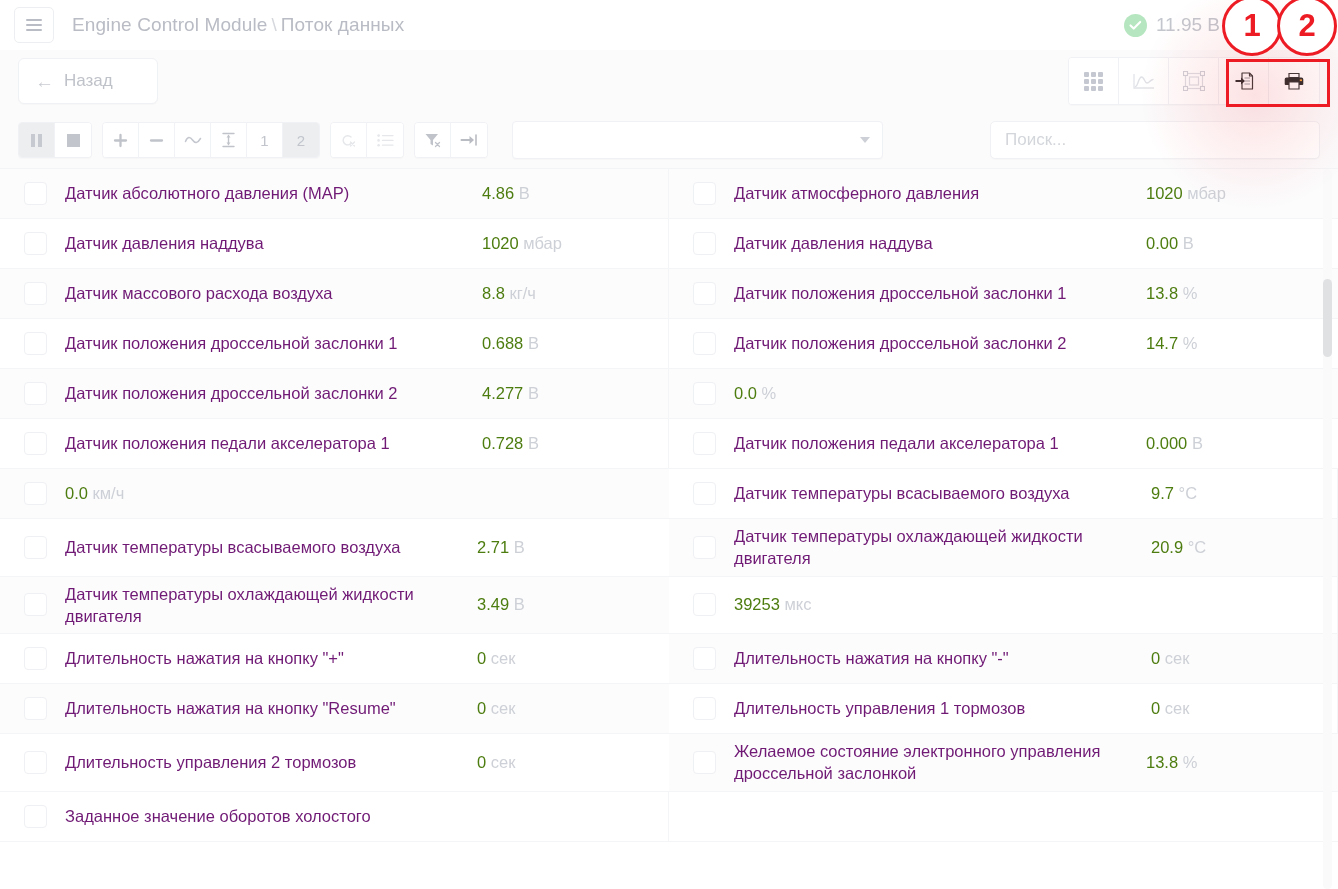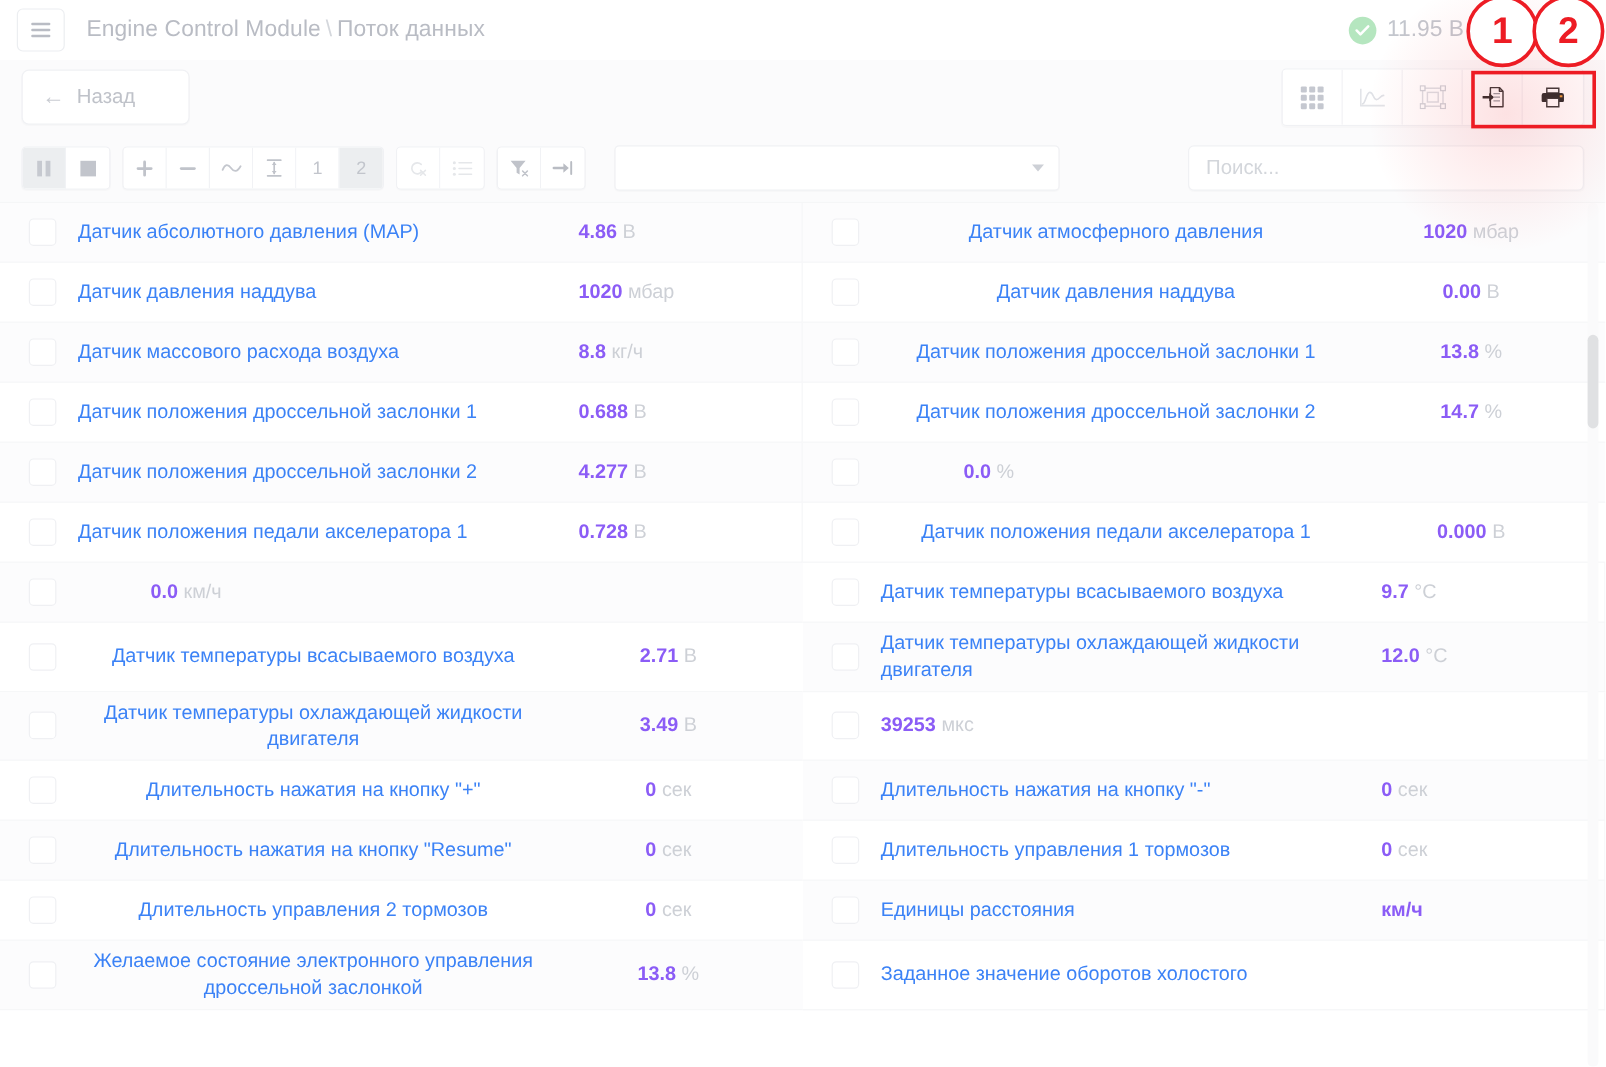--- a/index.html
+++ b/index.html
@@ -242,47 +242,47 @@
     display: flex;
     align-items: center;
     min-height: 50px;
     padding: 6px 0;
     border-bottom: 1px solid #f4f5f7;
     box-sizing: border-box;
   }
   .cell.odd { background: #fcfcfd; }
   .cell.even { background: #ffffff; }
   .cell.colleft { border-right: 1px solid #f4f5f7; padding-left: 24px; padding-right: 6px; }
-  .cell.colright { padding-left: 24px; padding-right: 22px; text-align: center; }
+  .cell.colright { padding-left: 24px; padding-right: 12px; }
 
   .chk {
     flex: none;
     width: 21px;
     height: 21px;
     border: 1px solid #eff0f3;
     border-radius: 4px;
     background: #fff;
     margin-right: 18px;
     cursor: pointer;
   }
   .pname {
     flex: 1 1 auto;
     font-size: 16.5px;
-    color: #3b82f6;
+    color: #701a75;
     line-height: 1.35;
     padding-right: 10px;
   }
   .pval {
     flex: none;
     width: 180px;
     font-size: 16.5px;
     color: #c3c6cd;
     white-space: nowrap;
   }
-  .pval b { font-weight: bold; color: #8b5cf6; }
+  .pval b { font-weight: normal; color: #4d7c0f; }
   .pval .unit { color: #cdd0d6; font-weight: normal; }
 
   
   .scroll-track {
     position: absolute;
     top: 0;
     right: 6px;
     width: 9px;
     bottom: 0;
     background: #fafafb;
@@ -573,21 +573,21 @@
         <div class="pval"><b>9.7</b> <span class="unit">°C</span></div>
       </div>
       <div class="cell colright even">
         <div class="chk"></div>
         <div class="pname">Датчик температуры всасываемого воздуха</div>
         <div class="pval"><b>2.71</b> <span class="unit">В</span></div>
       </div>
       <div class="cell colleft odd">
         <div class="chk"></div>
         <div class="pname">Датчик температуры охлаждающей жидкости двигателя</div>
-        <div class="pval"><b>12.0</b> <span class="unit">°C</span></div>
+        <div class="pval"><b>20.9</b> <span class="unit">°C</span></div>
       </div>
       <div class="cell colright odd">
         <div class="chk"></div>
         <div class="pname">Датчик температуры охлаждающей жидкости двигателя</div>
         <div class="pval"><b>3.49</b> <span class="unit">В</span></div>
       </div>
       <div class="cell colleft even">
         <div class="chk"></div>
         <div class="pval"><b>39253</b> <span class="unit">мкс</span></div>
       </div>
@@ -608,25 +608,20 @@
       </div>
       <div class="cell colleft even">
         <div class="chk"></div>
         <div class="pname">Длительность управления 1 тормозов</div>
         <div class="pval"><b>0</b> <span class="unit">сек</span></div>
       </div>
       <div class="cell colright even">
         <div class="chk"></div>
         <div class="pname">Длительность управления 2 тормозов</div>
         <div class="pval"><b>0</b> <span class="unit">сек</span></div>
-      </div>
-      <div class="cell colleft odd">
-        <div class="chk"></div>
-        <div class="pname">Единицы расстояния</div>
-        <div class="pval"><b>км/ч</b> <span class="unit"></span></div>
       </div>
       <div class="cell colright odd">
         <div class="chk"></div>
         <div class="pname">Желаемое состояние электронного управления дроссельной заслонкой</div>
         <div class="pval"><b>13.8</b> <span class="unit">%</span></div>
       </div>
       <div class="cell colleft even">
         <div class="chk"></div>
         <div class="pname">Заданное значение оборотов холостого</div>
         <div class="pval"><b></b> <span class="unit"></span></div>

